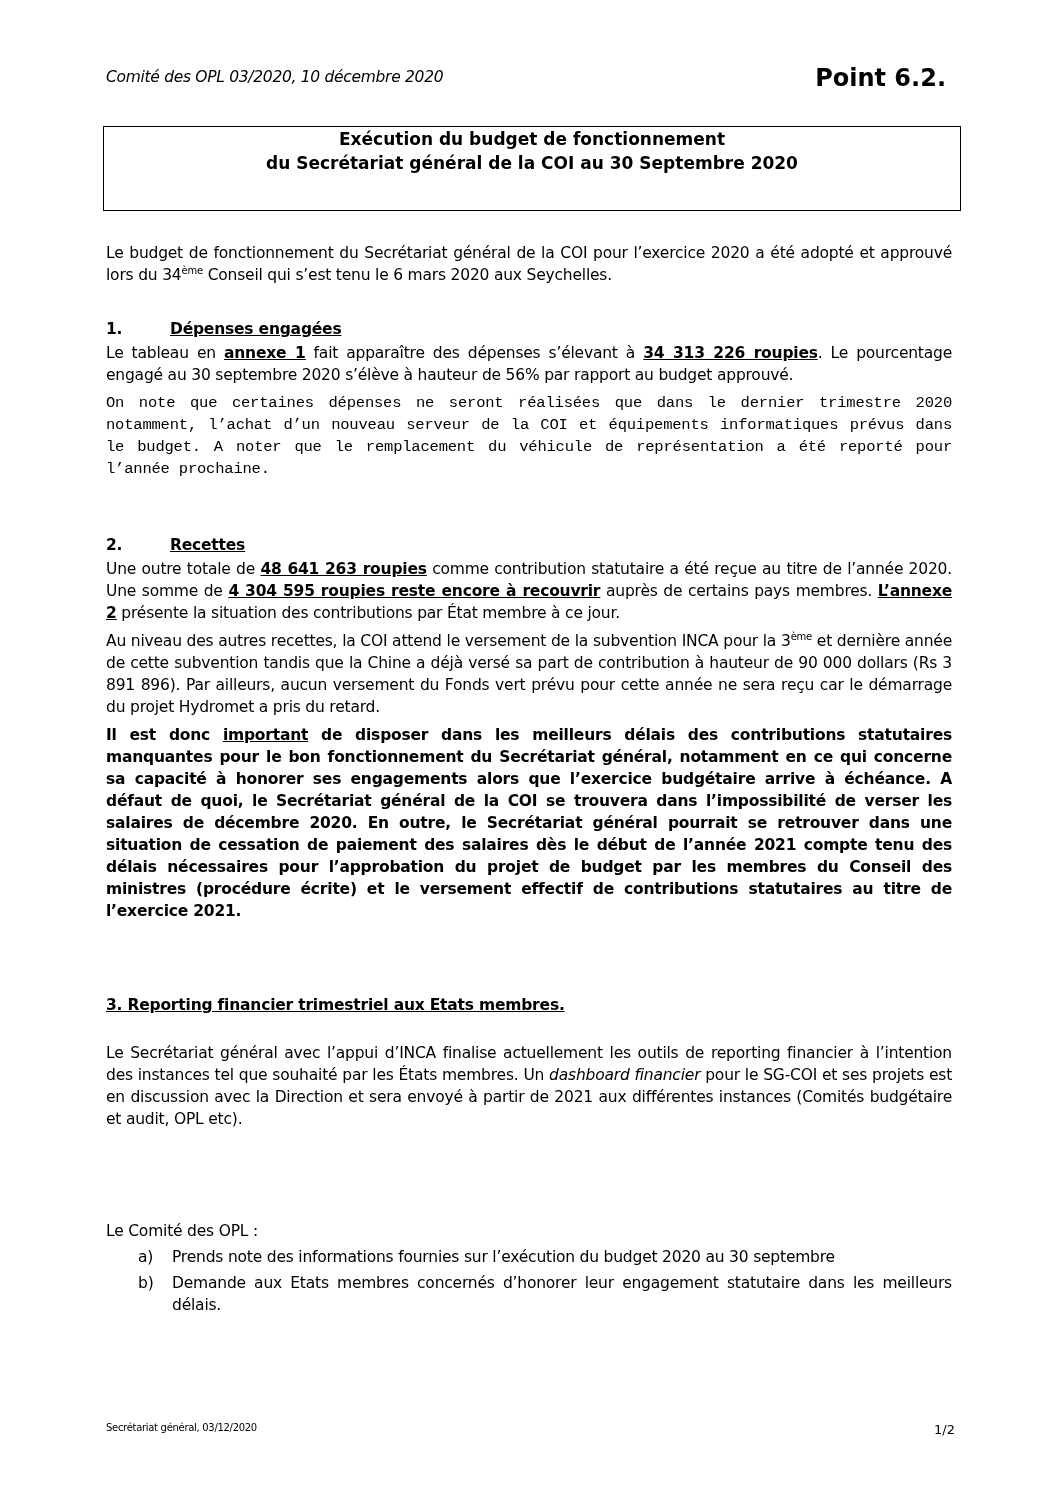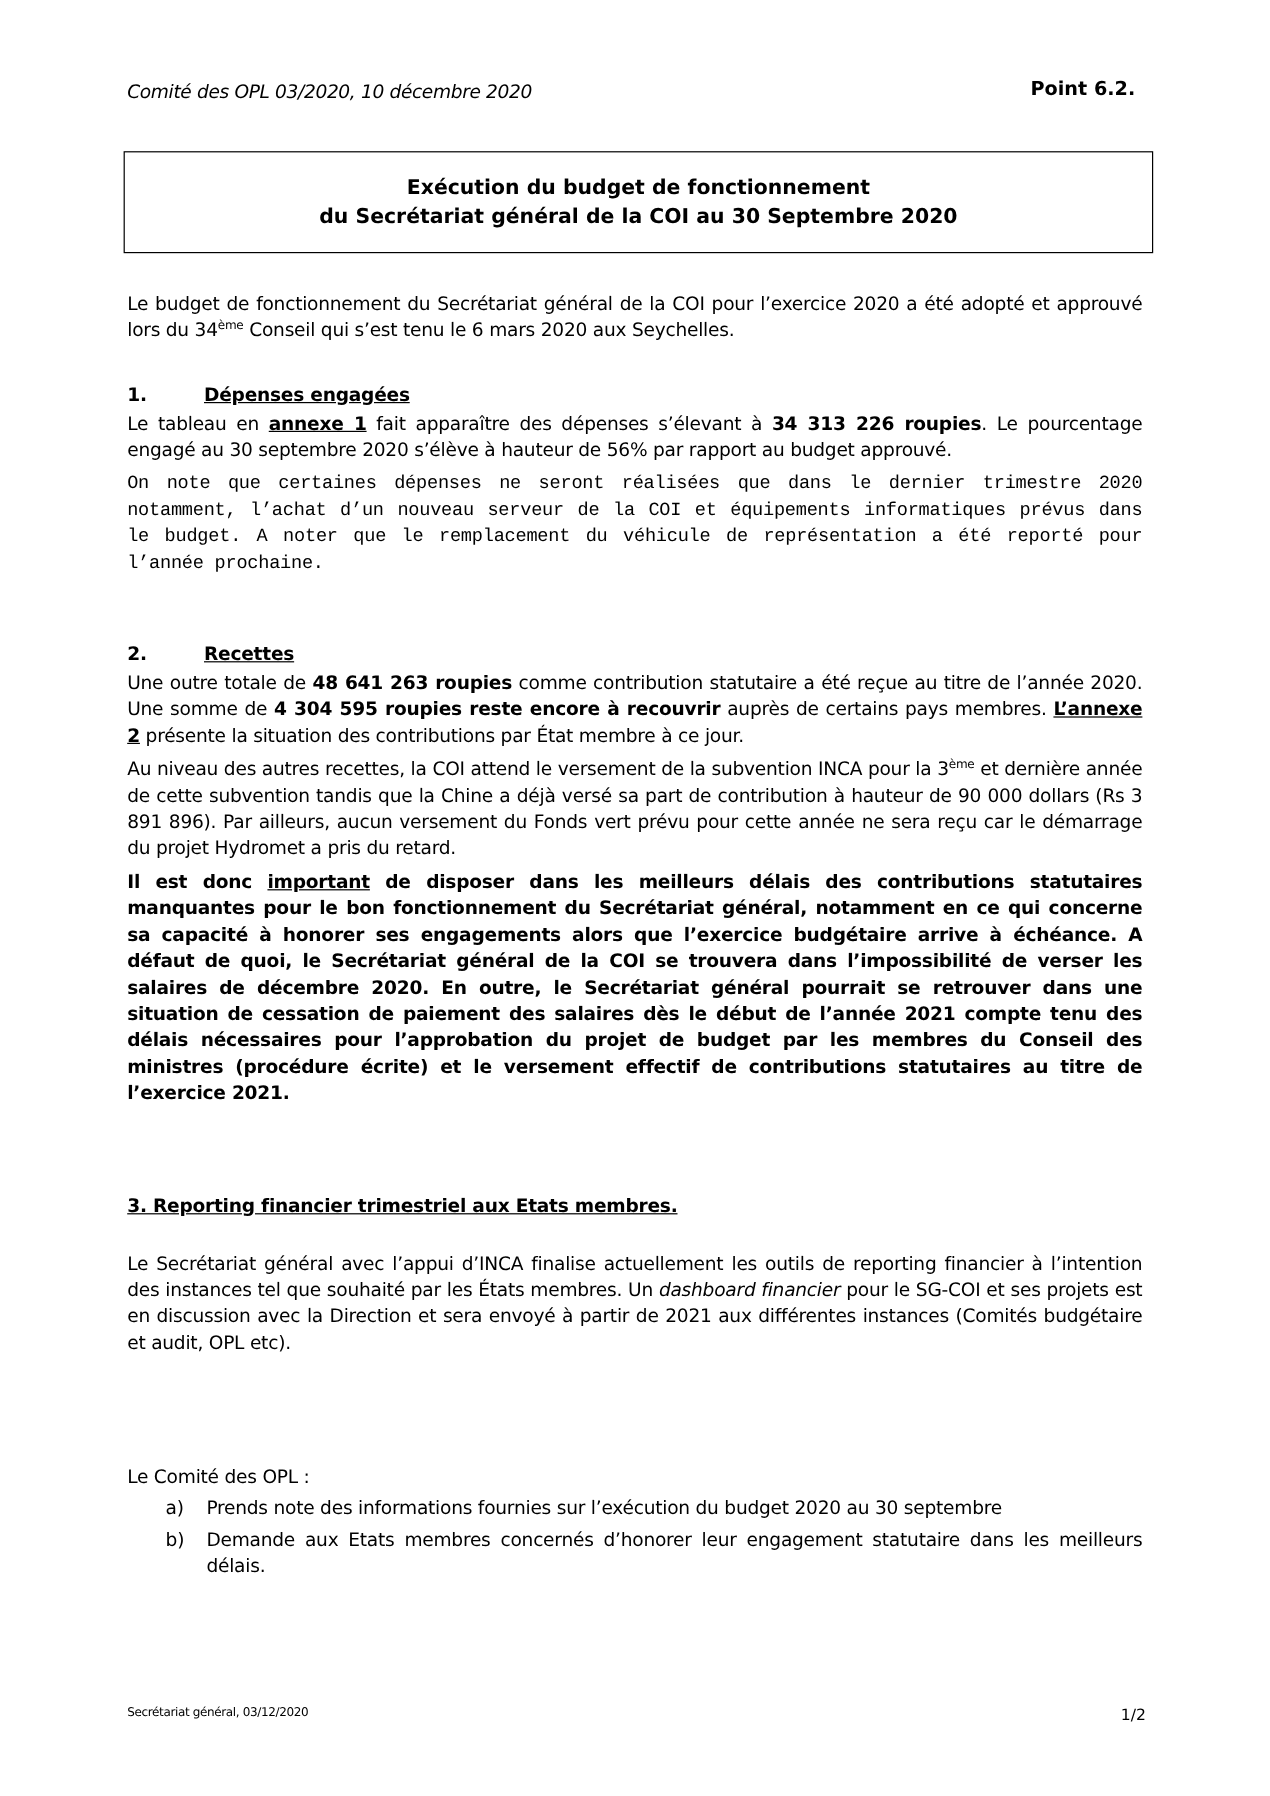--- a/index.html
+++ b/index.html
@@ -1,28 +1,28 @@
 <!DOCTYPE html>
 <html><head>
 <meta charset="utf-8">
 <style>
   html, body { margin:0; padding:0; background:#ffffff; }
   body { width:1058px; height:1497px; position:relative; overflow:hidden;
          font-family:"DejaVu Sans", sans-serif; color:#000; }
   .page { position:absolute; left:0; top:0; width:1058px; height:1463px; }
   .header-left { position:absolute; left:106px; top:68px; font-style:italic; font-size:15.5px; letter-spacing:-0.3px; }
-  .header-right { position:absolute; right:112px; top:64px; font-weight:bold; font-size:16px; }
+  .header-right { position:absolute; right:112px; top:64px; font-weight:bold; font-size:24px; }
   .title-box { position:absolute; left:103px; top:126px; width:858px; height:85px; border:1.5px solid #000; box-sizing:border-box;
-               display:flex; flex-direction:column; align-items:center; justify-content:center; }
+               display:flex; flex-direction:column; align-items:center; }
   .title-box div { font-weight:bold; font-size:17px; line-height:24px; }
   .body { position:absolute; left:106px; width:846px; font-size:15.5px; line-height:22px; text-align:justify; letter-spacing:-0.2px; }
   .body p { margin:0; }
   .sec-head { font-weight:bold; text-decoration:underline; font-size:15.5px; }
   .sec-head .num { display:inline-block; width:64px; }
-  b { font-weight:bold; }
+  b { font-weight:bold;text-decoration:underline; }
   u { text-decoration:underline; }
   sup { font-size:10px; line-height:0; }
   .list { margin:0; padding:0; list-style:none; }
   .list li { position:relative; padding-left:66px; }
   .list li .mk { position:absolute; left:32px; }
   .footer-left { position:absolute; left:106px; top:1422px; font-size:10px; letter-spacing:-0.3px; }
   .footer-right { position:absolute; left:934px; top:1422px; font-size:13px; }
 </style>
 </head>
 <body>

